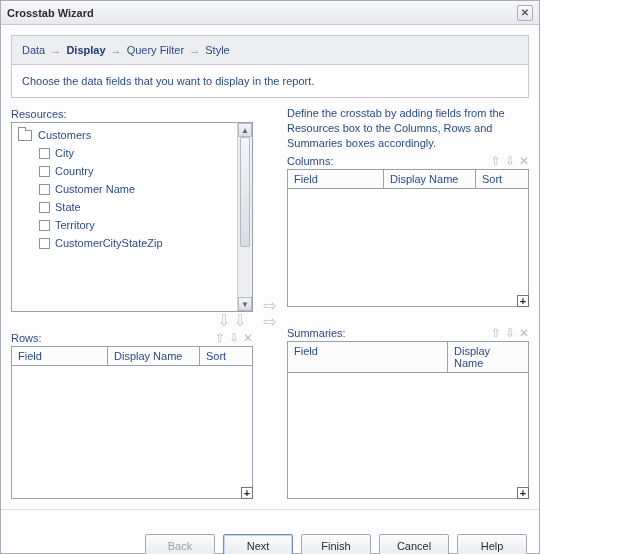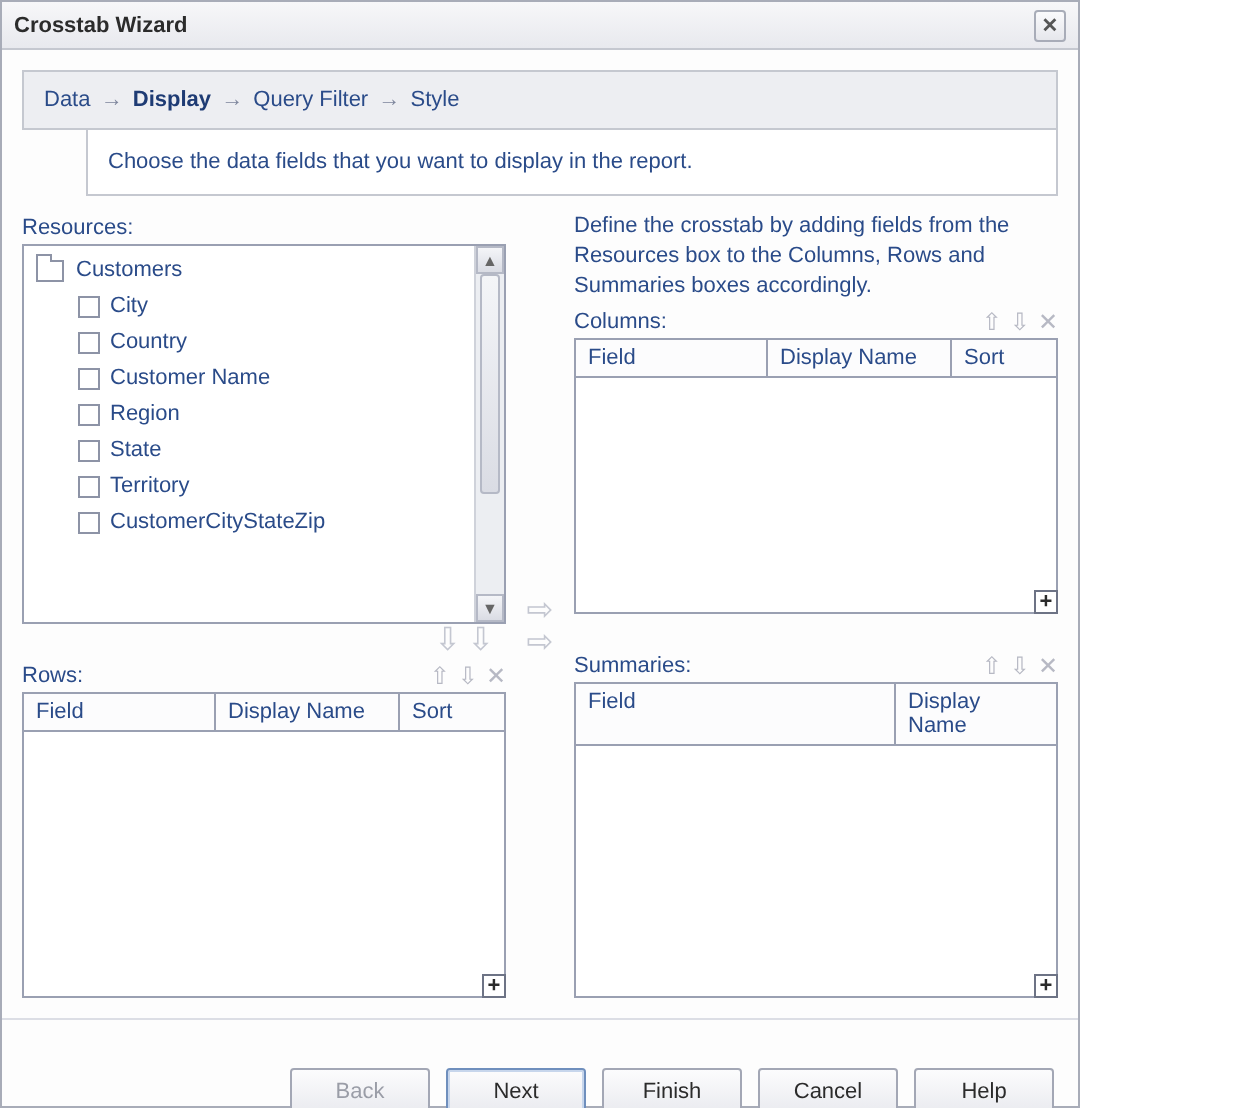--- a/index.html
+++ b/index.html
@@ -53,21 +53,20 @@
   }
   .breadcrumb-box .crumb { color: #2a4b89; }
   .breadcrumb-box .crumb.active { font-weight: bold; color: #1e3b74; }
   .breadcrumb-box .arrow { color: #7d859c; margin: 0 2px; }
   .instruction {
     border: 1px solid #c5c8d0;
     border-top: none;
     background: #fff;
     padding: 10px;
     color: #2a4b89;
-    margin-left: 32px;
   }
   .work {
     flex: 1;
     display: flex;
     gap: 8px;
     margin-top: 8px;
   }
   .left-col { flex: 1; display: flex; flex-direction: column; }
   .right-col { flex: 1; display: flex; flex-direction: column; }
   .field-label {
@@ -282,24 +281,20 @@
           <div class="tree-node child">
               <span class="check-icon"></span>
               <span>Country</span>
             </div>
           <div class="tree-node child">
               <span class="check-icon"></span>
               <span>Customer Name</span>
             </div>
           <div class="tree-node child">
               <span class="check-icon"></span>
-              <span>Region</span>
-            </div>
-          <div class="tree-node child">
-              <span class="check-icon"></span>
               <span>State</span>
             </div>
           <div class="tree-node child">
               <span class="check-icon"></span>
               <span>Territory</span>
             </div>
           <div class="tree-node child">
               <span class="check-icon"></span>
               <span>CustomerCityStateZip</span>
             </div>

